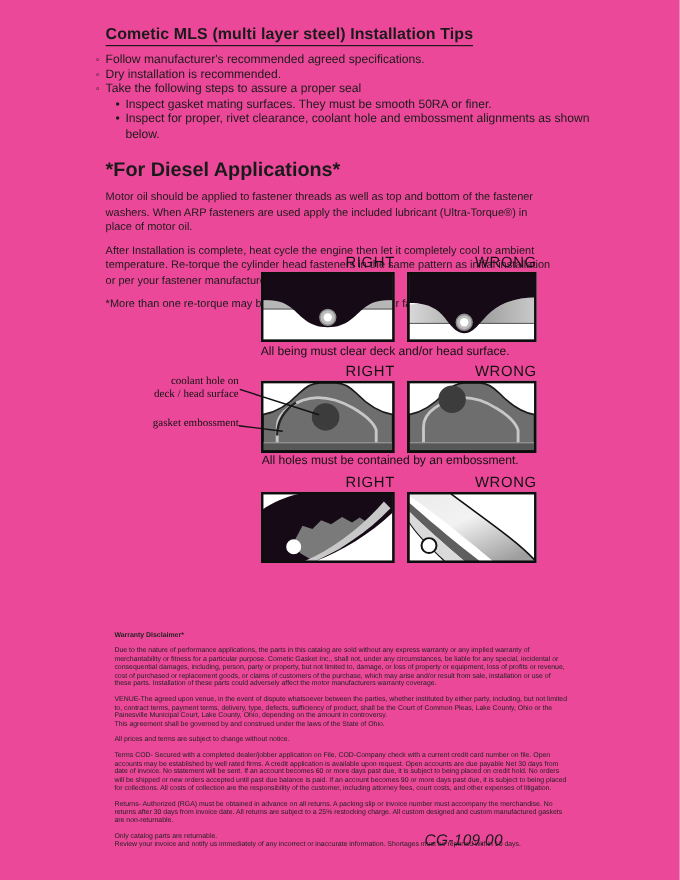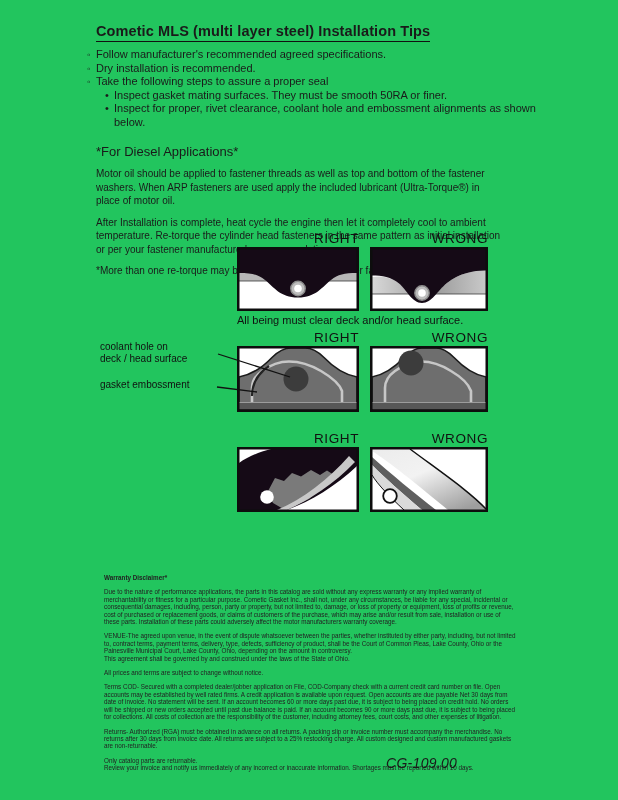--- a/index.html
+++ b/index.html
@@ -1,37 +1,37 @@
 <!DOCTYPE html>
 <html><head>
 <meta charset="utf-8">
 <style>
   html,body{margin:0;padding:0;background:#ffffff;}
   .page{
-    position:relative;width:618px;height:800px;background:#22c55e;overflow:hidden;
+    position:relative;width:618px;height:800px;background:#ec4899;overflow:hidden;
     font-family:"Liberation Sans","DejaVu Sans",sans-serif;color:#1a1a1a;
   }
   
   .content{position:absolute;left:87px;top:22px;width:476px;}
   .title{
     display:inline-block;margin:0 0 6px 9px;font-size:14.5px;font-weight:bold;
     border-bottom:1.6px solid #111;padding-bottom:2px;letter-spacing:.1px;
   }
   .bullet-row{display:flex;font-size:11px;line-height:13.5px;}
   .bullet-row .mk{width:9px;flex:0 0 9px;text-align:left;font-size:10px;}
   .bullet-row.sub{margin-left:18px;}
   .bullet-row.sub .mk{font-size:11px;}
-  .diesel-heading{margin:15px 0 0 9px;font-size:13px;font-weight:normal;}
+  .diesel-heading{margin:15px 0 0 9px;font-size:18px;font-weight:bold;}
   .para{margin:8px 0 0 9px;width:408px;font-size:10px;line-height:13.5px;}
   
   .rw{position:absolute;text-align:right;font-size:13.5px;letter-spacing:.6px;color:#111;}
   .dbox{position:absolute;}
   .caption{position:absolute;font-size:11px;line-height:12.5px;color:#111;}
   .pre{white-space:pre-line;}
-  .dg-label{position:absolute;text-align:left;font-size:10px;line-height:11.5px;color:#111;}
+  .dg-label{position:absolute;text-align:right;font-size:10px;line-height:11.5px;color:#111;font-family:Liberation Serif, serif;}
   .leaders{position:absolute;pointer-events:none;}
   
   .legal{position:absolute;left:104px;top:574px;width:412px;font-size:6.3px;line-height:7.4px;color:#222;}
   .legal .lh{font-weight:bold;margin:0 0 7px 0;}
   .legal p{margin:0 0 7px 0;white-space:pre-line;}
   .pagenum{position:absolute;left:386px;top:755px;font-size:14px;letter-spacing:.3px;color:#1a1a1a;font-style:italic;}
 </style>
 </head>
 <body>
 
@@ -127,20 +127,21 @@
     <path d="M15,56 L15,42 C15,35 18,30 25,25 C34,18.5 42,15.5 51,15.5 C61,15.5 70,18 81,25 C92,31.5 99,39 101,45 L101,56" fill="none" stroke="#c7c7c7" stroke-width="2.6" stroke-linejoin="round"></path>
     <circle cx="41" cy="17" r="12.5" fill="#3c3c3c"></circle>
     <rect x="1.25" y="1.25" width="115.5" height="63.5" fill="none" stroke="#0d0d0d" stroke-width="2.5"></rect>
   </svg>
 
   <svg class="leaders" style="left:105px;top:340px" width="200" height="60" viewBox="0 0 200 60">
     <line x1="113" y1="14" x2="185" y2="37" stroke="#111" stroke-width="1.3"></line>
     <line x1="112" y1="47" x2="152" y2="52" stroke="#111" stroke-width="1.3"></line>
   </svg>
 
+  <div class="caption" style="left:238px;top:413px;width:300px">All holes must be contained by an embossment.</div>
 
   <div class="rw" style="left:237px;top:431px;width:122px">RIGHT</div>
   <div class="rw" style="left:370px;top:431px;width:118px">WRONG</div>
 
   <svg class="dbox" style="left:237px;top:447px" width="122" height="65" viewBox="0 0 122 65">
     <rect width="122" height="65" fill="#ffffff"></rect>
     <rect x="2" y="2" width="118" height="61" fill="#150a16"></rect>
     <path d="M30,46 L38,31 L47,34 L55,26 L64,29.5 L74,23 L83,28 L90,23.5 L97,28 L72,52 L48,63 L36,56 Z" fill="#7a7a7a"></path>
     <path d="M40,63 C66,52 92,32 112,9 L118,15 C97,37 72,53 50,63 Z" fill="#c8c8c8"></path>
     <path d="M50,63 L120,63 L120,19 C99,39 74,54 50,63 Z" fill="#ffffff"></path>

